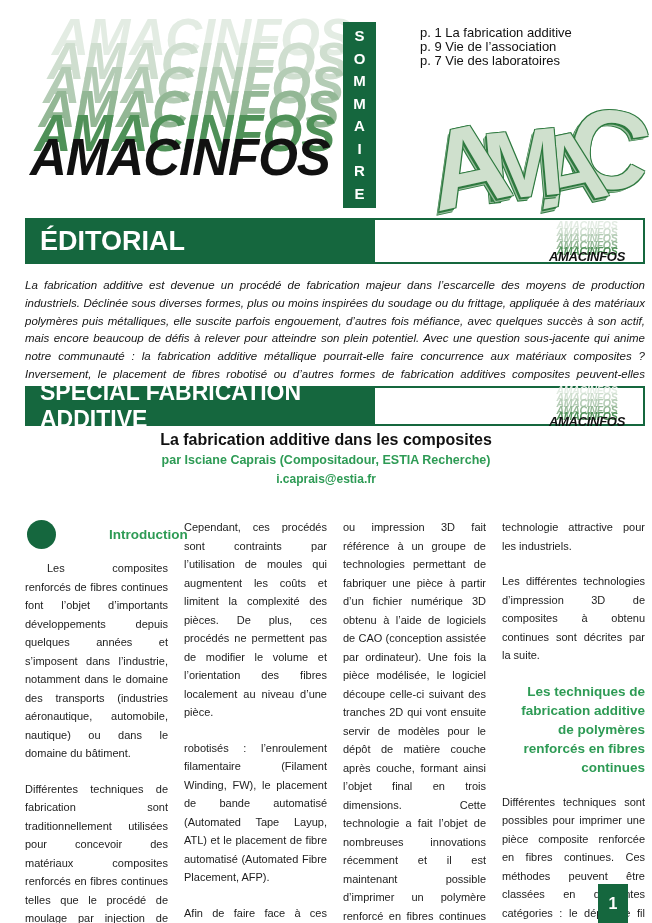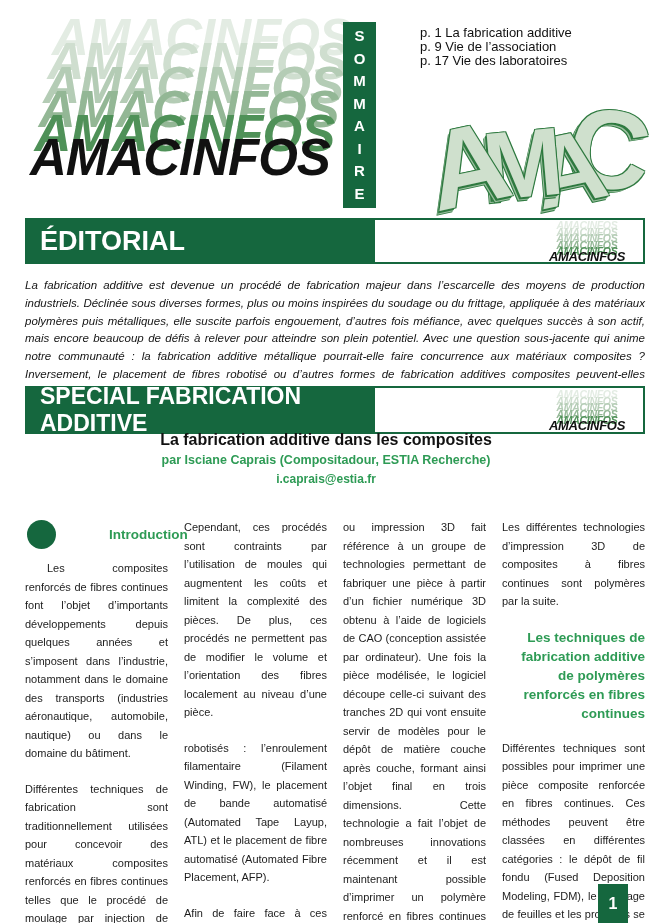--- a/index.html
+++ b/index.html
@@ -100,21 +100,21 @@
       <div class="sommaire-letter">M</div>
       <div class="sommaire-letter">A</div>
       <div class="sommaire-letter">I</div>
       <div class="sommaire-letter">R</div>
       <div class="sommaire-letter">E</div>
     </div>
 
   <div id="toc">
       <div>p. 1 La fabrication additive</div>
       <div>p. 9 Vie de l’association</div>
-      <div>p. 17 Vie des laboratoires</div>
+      <div>p. 7 Vie des laboratoires</div>
     </div>
 
   <div id="amac-logo">
       <span class="amac-letter" style="font-size: 112px; margin-left: 0px; margin-bottom: 0px; transform: rotate(-12deg); z-index: 10;">A</span>
       <span class="amac-letter" style="font-size: 96px; margin-left: -26px; margin-bottom: 10px; transform: rotate(-5deg); z-index: 9;">M</span>
       <span class="amac-letter" style="font-size: 100px; margin-left: -30px; margin-bottom: 4px; transform: rotate(-12deg); z-index: 8;">A</span>
       <span class="amac-letter" style="font-size: 112px; margin-left: -36px; margin-bottom: 16px; transform: rotate(7deg); z-index: 7;">C</span>
     </div>
 
   <div class="section-row" style="top:218px;height:46px;">
@@ -128,21 +128,21 @@
           <div class="mini-ghost" style="color: rgb(180, 204, 181); top: 13px;">AMACINFOS</div>
           <div class="mini-ghost" style="color: rgb(147, 183, 149); top: 19.5px;">AMACINFOS</div>
           <div class="mini-ghost" style="color: rgb(79, 145, 88); top: 26px;">AMACINFOS</div>
           <div class="mini-black">AMACINFOS</div>
         </div>
     </div>
   </div>
 
   <div id="editorial-body">La fabrication additive est devenue un procédé de fabrication majeur dans l’escarcelle des moyens de production industriels. Déclinée sous diverses formes, plus ou moins inspirées du soudage ou du frittage, appliquée à des matériaux polymères puis métalliques, elle suscite parfois engouement, d’autres fois méfiance, avec quelques succès à son actif, mais encore beaucoup de défis à relever pour atteindre son plein potentiel. Avec une question sous-jacente qui anime notre communauté : la fabrication additive métallique pourrait-elle faire concurrence aux matériaux composites ? Inversement, le placement de fibres robotisé ou d’autres formes de fabrication additives composites peuvent-elles émerger ? Vous trouverez quelques éléments de réponse dans ce numéro spécial.</div>
 
-  <div class="section-row" style="top:386px;height:48px;">
+  <div class="section-row" style="top:386px;height:40px;">
     <div class="section-bar" style="font-size:23px;">
       <span>SPÉCIAL FABRICATION ADDITIVE</span>
     </div>
     <div class="section-logo-box">
       <div class="mini-logo">
           <div class="mini-ghost" style="color: rgb(227, 236, 227); top: 0px;">AMACINFOS</div>
           <div class="mini-ghost" style="color: rgb(207, 222, 207); top: 6.5px;">AMACINFOS</div>
           <div class="mini-ghost" style="color: rgb(180, 204, 181); top: 13px;">AMACINFOS</div>
           <div class="mini-ghost" style="color: rgb(147, 183, 149); top: 19.5px;">AMACINFOS</div>
           <div class="mini-ghost" style="color: rgb(79, 145, 88); top: 26px;">AMACINFOS</div>
@@ -166,21 +166,22 @@
       </div>
       <div class="col">
         <p>Cependant, ces procédés sont contraints par l’utilisation de moules qui augmentent les coûts et limitent la complexité des pièces. De plus, ces procédés ne permettent pas de modifier le volume et l’orientation des fibres localement au niveau d’une pièce.</p>
         <p>robotisés : l’enroulement filamentaire (Filament Winding, FW), le placement de bande automatisé (Automated Tape Layup, ATL) et le placement de fibre automatisé (Automated Fibre Placement, AFP).</p>
         <p>Afin de faire face à ces limitations, la fabrication additive s’est révélée être une solution faisant preuve de souplesse pour fabriquer des pièces complexes à moindre coût. La Fabrication Additive (FA)</p>
       </div>
       <div class="col">
         <p>ou impression 3D fait référence à un groupe de technologies permettant de fabriquer une pièce à partir d’un fichier numérique 3D obtenu à l’aide de logiciels de CAO (conception assistée par ordinateur). Une fois la pièce modélisée, le logiciel découpe celle-ci suivant des tranches 2D qui vont ensuite servir de modèles pour le dépôt de matière couche après couche, formant ainsi l’objet final en trois dimensions. Cette technologie a fait l’objet de nombreuses innovations récemment et il est maintenant possible d’imprimer un polymère renforcé en fibres continues [1]. La FA est une technique de fabrication qui ne requiert pas de moule, où l’orientation et le volume de fibres dans la pièce est flexible. Ces nombreux avantages en font une</p>
       </div>
       <div class="col">
-        <p>Les différentes technologies d’impression 3D de composites à fibres continues sont polymères par la suite.</p>
+        <p>technologie attractive pour les industriels.</p>
+        <p>Les différentes technologies d’impression 3D de composites à obtenu continues sont décrites par la suite.</p>
         <div class="col-heading">Les techniques de fabrication additive de polymères renforcés en fibres continues</div>
         <p>Différentes techniques sont possibles pour imprimer une pièce composite renforcée en fibres continues. Ces méthodes peuvent être classées en différentes catégories : le dépôt de fil fondu (Fused Deposition Modeling, FDM), le laminage de feuilles et les procédés se basant sur</p>
       </div>
     </div>
 
   <div id="page-number">
     <span>1</span>
   </div>
 
 </div>

